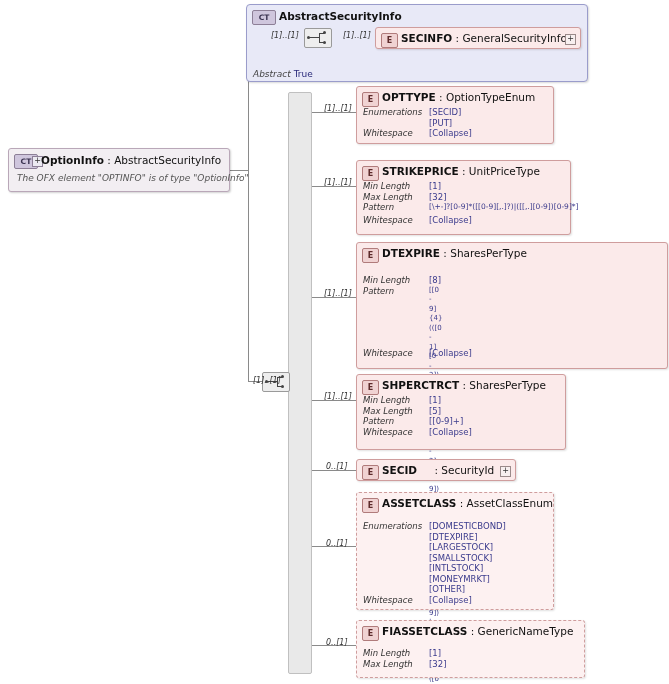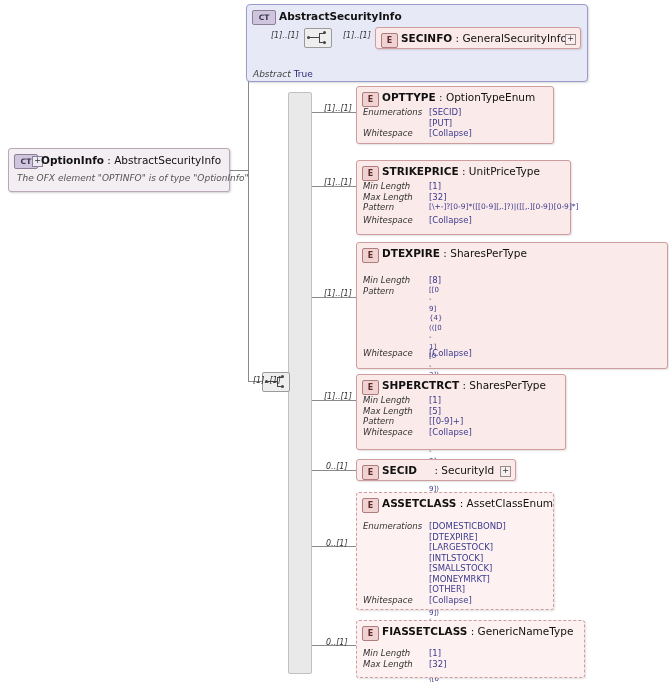--- a/index.html
+++ b/index.html
@@ -242,24 +242,24 @@
         <span class="k">Enumerations</span>
         <span class="v">[DOMESTICBOND]</span>
       </div>
     <div class="row">
         <span class="v">[DTEXPIRE]</span>
       </div>
     <div class="row">
         <span class="v">[LARGESTOCK]</span>
       </div>
     <div class="row">
+        <span class="v">[SMALLSTOCK]</span>
+      </div>
+    <div class="row">
         <span class="v">[INTLSTOCK]</span>
-      </div>
-    <div class="row">
-        <span class="v">[SMALLSTOCK]</span>
       </div>
     <div class="row">
         <span class="v">[MONEYMRKT]</span>
       </div>
     <div class="row">
         <span class="v">[OTHER]</span>
       </div>
     <div class="row">
         <span class="k">Whitespace</span>
         <span class="v">[Collapse]</span>

